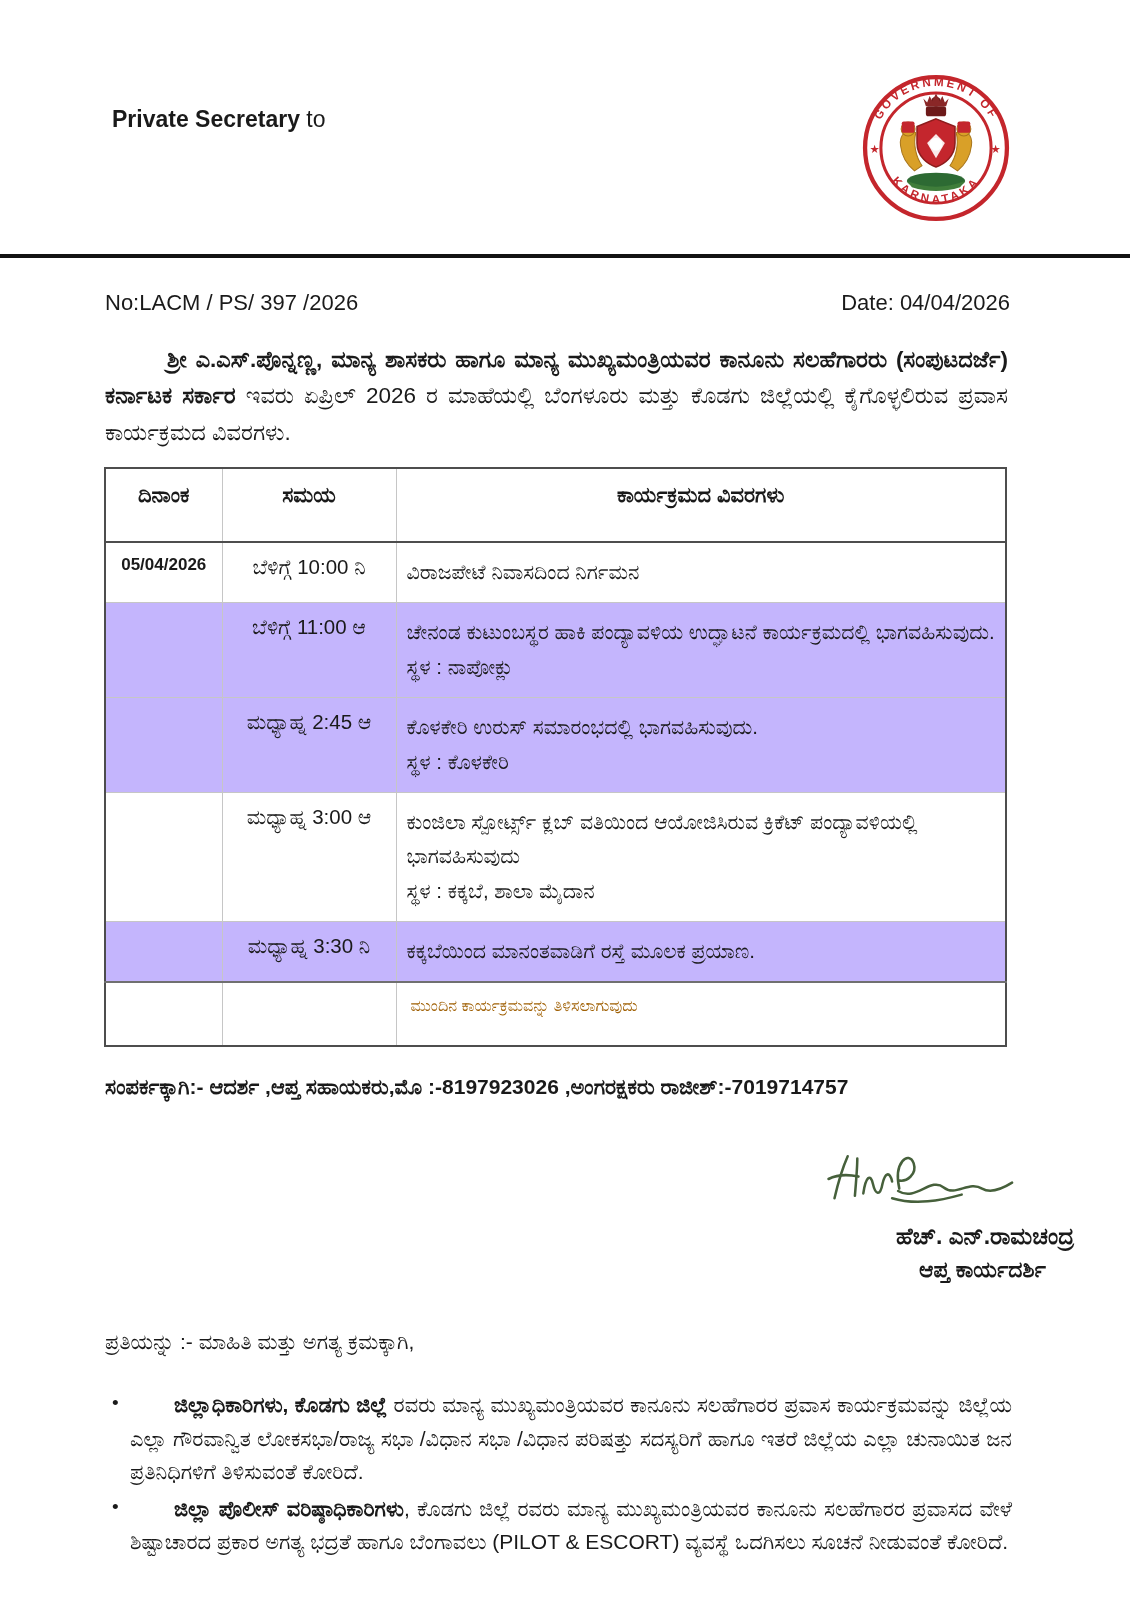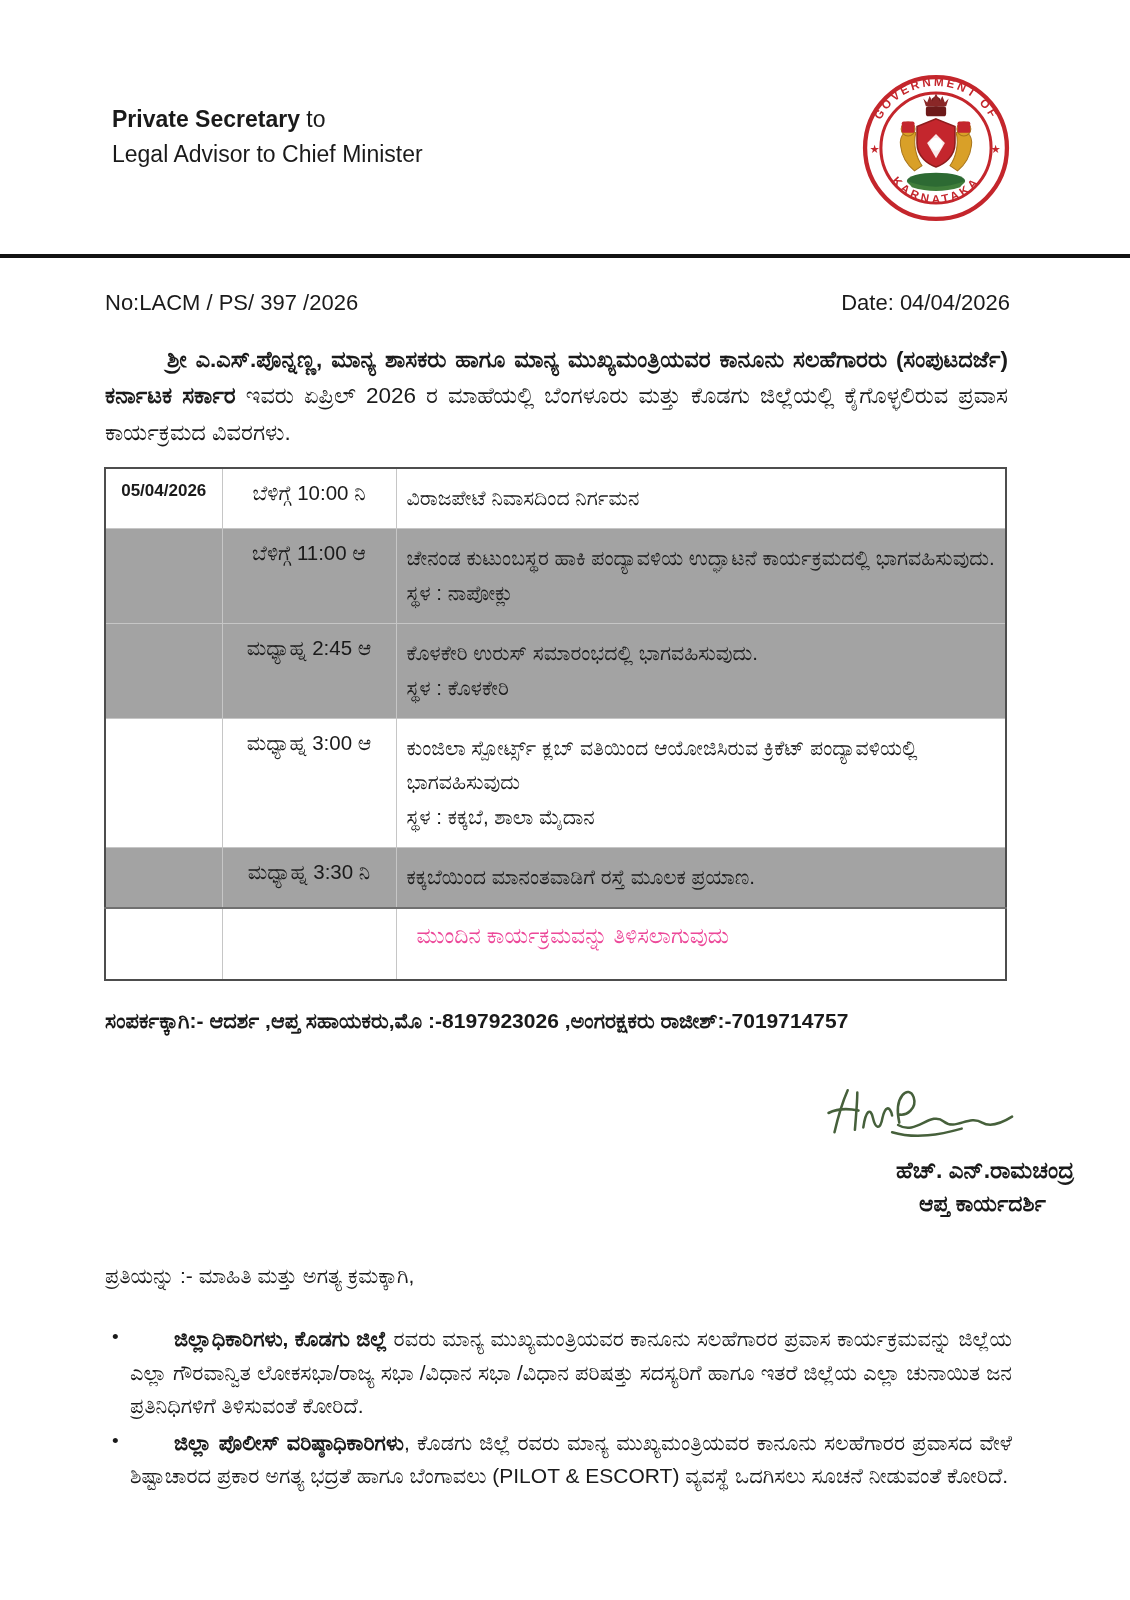--- a/index.html
+++ b/index.html
@@ -46,23 +46,23 @@
   }
   table.schedule { border:2px solid #4d4d4d; }
   table.schedule tr.head th {
     border-bottom:2px solid #4d4d4d; font-weight:bold; font-size:21px;
     padding:14px 10px 34px 10px; text-align:center;
   }
   col.c1 { width:117px; } col.c2 { width:174px; } col.c3 { width:610px; }
   td.c-date { text-align:center; font-weight:bold; font-size:17px; padding-top:16px; }
   td.c-time { text-align:center; white-space:nowrap; }
   td.c-details div { line-height:1.7; }
-  tr.shaded td { background:#a3a3a3; }
+  tr.shaded td { background:#c4b5fd; }
   tr.lastmain td { border-bottom:2px solid #707070; }
-  tr.footnote td { border-top:none; color:#ec4899; font-size:22px; padding:14px 10px 30px 20px; }
+  tr.footnote td { border-top:none; color:#a16207; font-size:16px; padding:14px 10px 30px 14px; }
   
   .contact {
     padding:0 110px 0 105px; margin-top:28px; font-weight:bold; font-size:21px;
   }
   
   .sigblock { margin-top:44px; padding-right:56px; text-align:right; }
   .sig-scribble { width:215px; height:72px; margin-right:42px; }
   .sig-name { font-size:23px; font-weight:bold; line-height:1.5; }
   .sig-title { font-size:22px; font-weight:bold; margin-right:28px; line-height:1.5; }
   
@@ -76,21 +76,20 @@
     content:"•"; position:absolute; left:2px; top:0px; font-size:19px; color:#1a1a1a;
   }
   .copy-item b { font-weight:bold;margin-left:44px; }
 </style>
 </head>
 <body>
 
 <div class="letterhead">
   <div class="hdr-left">
     <b>Private Secretary</b><span> to</span><br>
-    <span>Legal Advisor to Chief Minister</span>
   </div>
 
   <div class="emblem-wrap">
     <svg viewBox="0 0 120 120" width="152" height="152">
       <circle cx="60" cy="60" r="56" fill="#ffffff" stroke="#c4262c" stroke-width="3.4"></circle>
       <circle cx="60" cy="60" r="43.5" fill="#ffffff" stroke="#c4262c" stroke-width="2.4"></circle>
       <defs>
         <path id="arcTop" d="M 11,60 a 49,49 0 1 1 98,0" fill="none"></path>
         <path id="arcBottom" d="M 16.5,60 a 43.5,43.5 0 0 0 87,0" fill="none"></path>
       </defs>
@@ -133,20 +132,25 @@
 
 <p class="intro"><b>ಶ್ರೀ ಎ.ಎಸ್.ಪೊನ್ನಣ್ಣ, ಮಾನ್ಯ ಶಾಸಕರು ಹಾಗೂ ಮಾನ್ಯ ಮುಖ್ಯಮಂತ್ರಿಯವರ ಕಾನೂನು ಸಲಹೆಗಾರರು (ಸಂಪುಟದರ್ಜೆ) ಕರ್ನಾಟಕ ಸರ್ಕಾರ</b><span> ಇವರು ಏಪ್ರಿಲ್ 2026 ರ ಮಾಹೆಯಲ್ಲಿ ಬೆಂಗಳೂರು ಮತ್ತು ಕೊಡಗು ಜಿಲ್ಲೆಯಲ್ಲಿ ಕೈಗೊಳ್ಳಲಿರುವ ಪ್ರವಾಸ ಕಾರ್ಯಕ್ರಮದ ವಿವರಗಳು.</span></p>
 
 <table class="schedule">
   <colgroup>
       <col class="c1">
       <col class="c2">
       <col class="c3">
     </colgroup>
   <tbody>
+      <tr class="head">
+    <th>ದಿನಾಂಕ</th>
+    <th>ಸಮಯ</th>
+    <th>ಕಾರ್ಯಕ್ರಮದ ವಿವರಗಳು</th>
+  </tr>
   <tr>
     <td class="c-date">05/04/2026</td>
     <td class="c-time">ಬೆಳಿಗ್ಗೆ 10:00 ನಿ</td>
     <td class="c-details">
           <div>ವಿರಾಜಪೇಟೆ ನಿವಾಸದಿಂದ ನಿರ್ಗಮನ</div>
         </td>
   </tr>
   <tr class="shaded">
     <td class="c-date"></td>
     <td class="c-time">ಬೆಳಿಗ್ಗೆ 11:00 ಆ</td>

